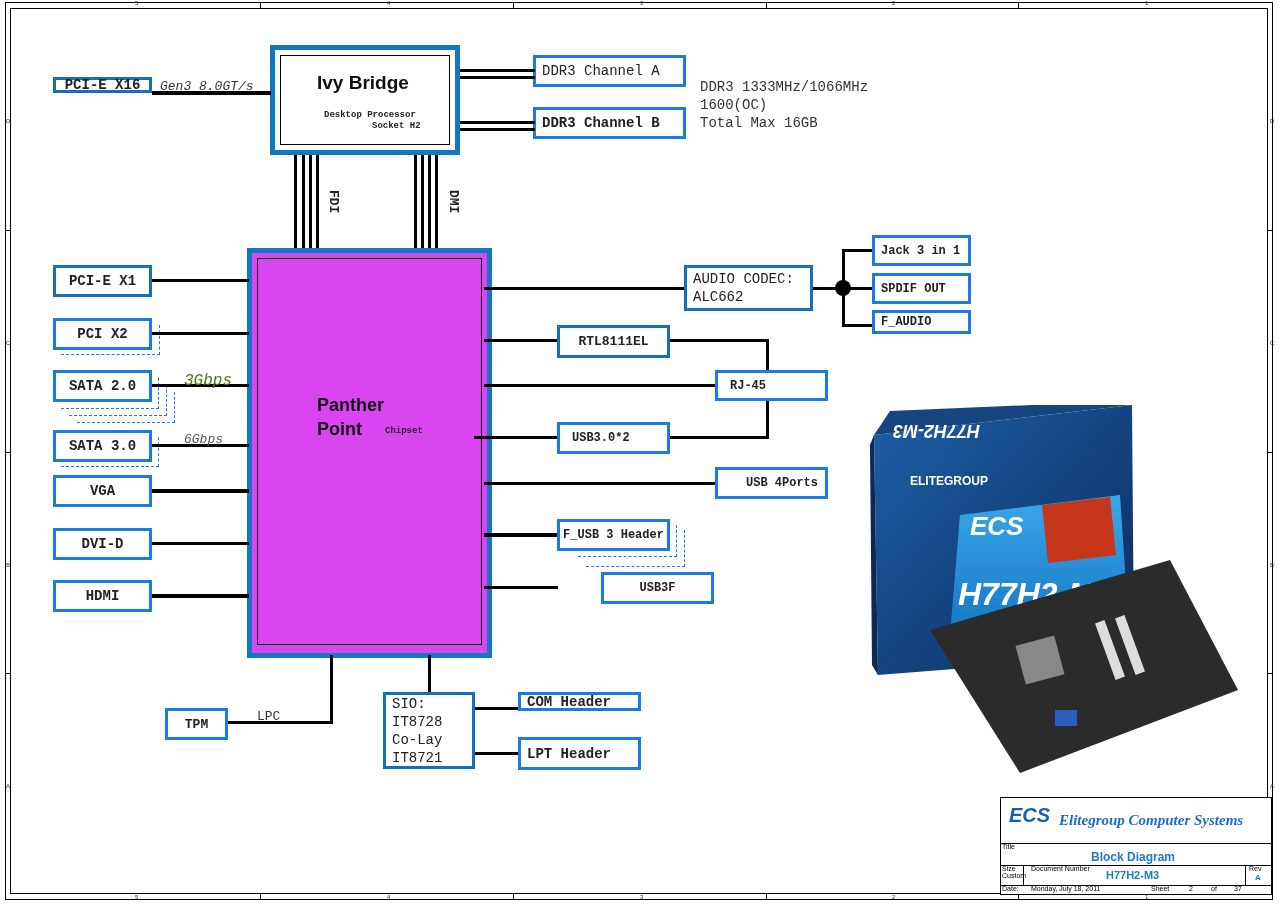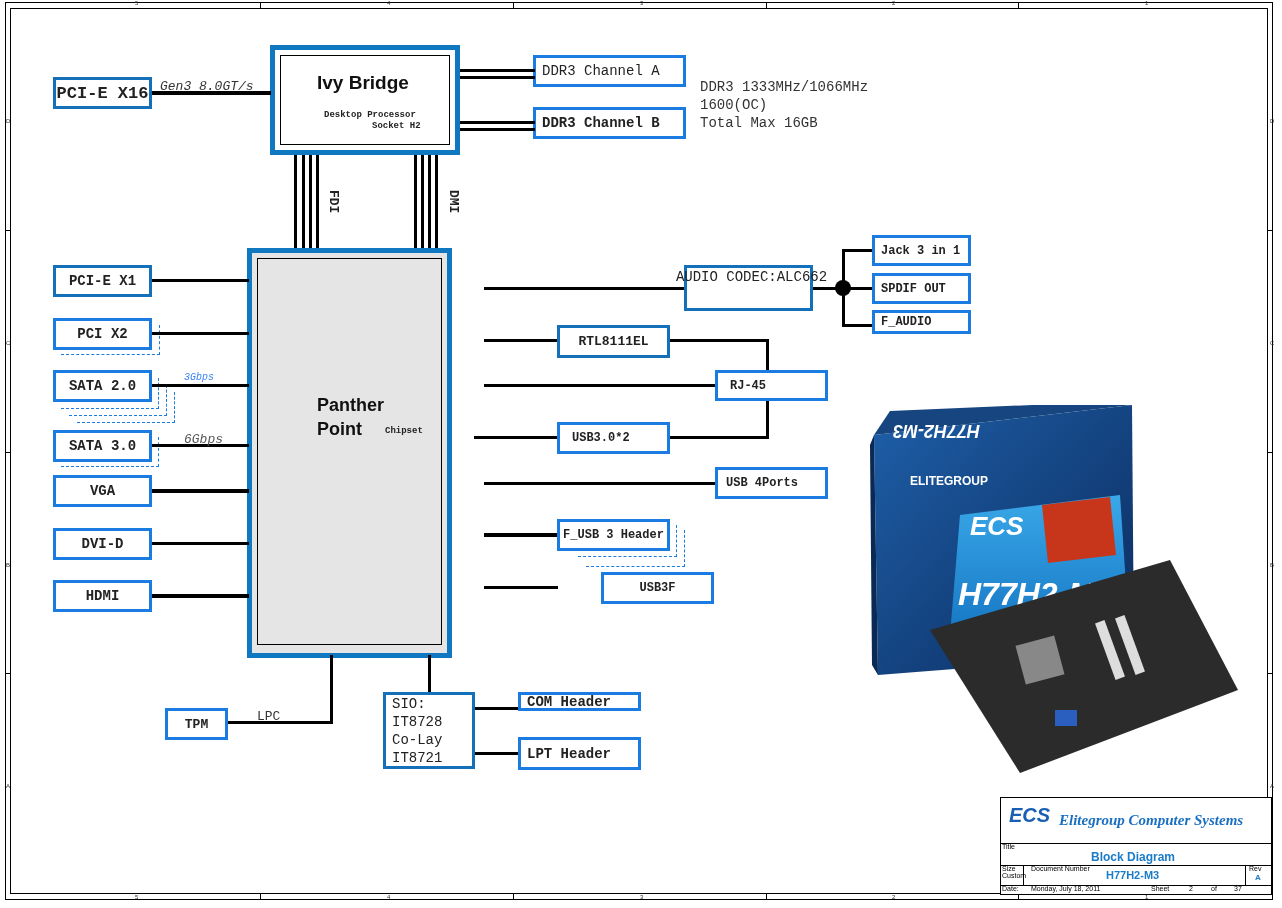--- a/index.html
+++ b/index.html
@@ -12,21 +12,21 @@
   .box{position:absolute;border:3px solid #1a7be0;background:#fff;box-sizing:border-box;display:flex;align-items:center;justify-content:center;font-family:"Liberation Mono","DejaVu Sans Mono",monospace;font-weight:bold;color:#222;white-space:pre;}
   .box.dark{border-color:#1470b8;}
   .box.left{justify-content:flex-start;padding-left:6px;}
   .ghost{position:absolute;border:1px dashed #1a7be0;border-top:none;border-left:none;box-sizing:border-box;}
   .wire{position:absolute;background:#000;}
   .lbl{position:absolute;font-family:"Liberation Mono","DejaVu Sans Mono",monospace;color:#333;white-space:pre;}
   .italic{font-style:italic;}
   .vlbl{writing-mode:vertical-rl;font-weight:bold;font-size:13px;color:#222;}
   .cpu{left:270px;top:45px;width:190px;height:110px;border:5px solid #0f78c0;box-sizing:border-box;position:absolute;background:#fff;}
   .cpu-inner{position:absolute;left:5px;top:5px;right:5px;bottom:5px;border:1px solid #000;}
-  .pch{left:247px;top:248px;width:205px;height:410px;border:5px solid #0f78c0;box-sizing:border-box;position:absolute;background:#e5e5e5;}
+  .pch{left:247px;top:248px;width:245px;height:410px;border:5px solid #0f78c0;box-sizing:border-box;position:absolute;background:#d946ef;}
   .pch-inner{position:absolute;left:5px;top:5px;right:5px;bottom:8px;border:1px solid #000;}
   .title-block{left:1000px;top:797px;width:272px;height:98px;border:1.5px solid #000;box-sizing:border-box;background:#fff;}
   .tb-small{font-family:"Liberation Sans",sans-serif;font-size:7px;color:#000;position:absolute;white-space:pre;}
   .tb-big{font-family:"Liberation Sans",sans-serif;font-weight:bold;color:#1a7bc8;position:absolute;white-space:pre;}
   .product{left:870px;top:405px;width:368px;height:370px;}
 </style>
 </head>
 <body>
 
 <div class="abs frame-outer"></div>
@@ -67,21 +67,21 @@
 <span class="abs ruler-num" style="left:1270px;top:562px;">B</span>
 <span class="abs ruler-num" style="left:1270px;top:783px;">A</span>
 
 <div class="cpu">
   <div class="cpu-inner"></div>
   <span class="abs" style="left:42px;top:22px;font-family:'Liberation Sans',sans-serif;font-weight:bold;font-size:19px;color:#111;">Ivy Bridge</span>
   <span class="abs" style="left:49px;top:60px;font-size:9px;font-weight:bold;color:#222;">Desktop Processor</span>
   <span class="abs" style="left:97px;top:71px;font-size:9px;font-weight:bold;color:#222;">Socket H2</span>
 </div>
 
-<div class="box dark" style="left:53px;top:77px;width:99px;height:32px;font-size:17px;">PCI-E X16</div>
+<div class="box dark" style="left:53px;top:77px;width:99px;height:16px;font-size:14px;">PCI-E X16</div>
 <div class="wire" style="left:152px;top:91px;width:119px;height:4px;"></div>
 <span class="lbl italic" style="left:160px;top:79px;font-size:13px;">Gen3 8.0GT/s</span>
 
 <div class="box" style="left:533px;top:55px;width:153px;height:32px;font-size:14px;justify-content:flex-start;padding-left:6px;font-weight:normal;">DDR3 Channel A</div>
 <div class="box" style="left:533px;top:107px;width:153px;height:32px;font-size:14px;justify-content:flex-start;padding-left:6px;font-weight:bold;">DDR3 Channel B</div>
 <div class="wire" style="left:460px;top:69px;width:75px;height:3px;"></div>
 <div class="wire" style="left:460px;top:76px;width:75px;height:3px;"></div>
 <div class="wire" style="left:460px;top:121px;width:75px;height:3px;"></div>
 <div class="wire" style="left:460px;top:128px;width:75px;height:3px;"></div>
 <span class="lbl" style="left:700px;top:79px;font-size:14px;">DDR3 1333MHz/1066MHz</span>
@@ -111,38 +111,38 @@
 
 <div class="ghost" style="left:61px;top:325px;width:99px;height:30px;"></div>
 <div class="box" style="left:53px;top:318px;width:99px;height:32px;font-size:14px;">PCI X2</div>
 <div class="wire" style="left:152px;top:332px;width:97px;height:3px;"></div>
 
 <div class="ghost" style="left:77px;top:392px;width:98px;height:31px;"></div>
 <div class="ghost" style="left:69px;top:385px;width:98px;height:31px;"></div>
 <div class="ghost" style="left:61px;top:378px;width:98px;height:31px;"></div>
 <div class="box" style="left:53px;top:370px;width:99px;height:32px;font-size:14px;">SATA 2.0</div>
 <div class="wire" style="left:152px;top:384px;width:97px;height:3px;"></div>
-<span class="lbl italic" style="left:184px;top:372px;font-size:10px;color:#3b82f6;">3Gbps</span>
+<span class="lbl italic" style="left:184px;top:372px;font-size:16px;color:#4d7c0f;">3Gbps</span>
 
 <div class="ghost" style="left:61px;top:437px;width:98px;height:30px;"></div>
 <div class="box" style="left:53px;top:430px;width:99px;height:32px;font-size:14px;">SATA 3.0</div>
 <div class="wire" style="left:152px;top:444px;width:97px;height:3px;"></div>
 <span class="lbl italic" style="left:184px;top:432px;font-size:13px;color:#555;">6Gbps</span>
 
 <div class="box" style="left:53px;top:475px;width:99px;height:32px;font-size:14px;">VGA</div>
 <div class="wire" style="left:152px;top:489px;width:97px;height:4px;"></div>
 
 <div class="box" style="left:53px;top:528px;width:99px;height:32px;font-size:14px;">DVI-D</div>
 <div class="wire" style="left:152px;top:542px;width:97px;height:3px;"></div>
 
 <div class="box" style="left:53px;top:580px;width:99px;height:32px;font-size:14px;">HDMI</div>
 <div class="wire" style="left:152px;top:594px;width:97px;height:4px;"></div>
 
 <div class="wire" style="left:484px;top:287px;width:201px;height:3px;"></div>
-<div class="box dark left" style="left:684px;top:265px;width:129px;height:46px;font-size:14px;font-weight:normal;align-items:flex-start;justify-content:center;line-height:18px;">
+<div class="box dark left" style="left:684px;top:265px;width:129px;height:46px;font-size:14px;font-weight:normal;flex-direction:column;align-items:flex-start;justify-content:center;line-height:18px;">
   <span>AUDIO CODEC:</span>
   <span>ALC662</span>
 </div>
 <div class="wire" style="left:813px;top:287px;width:30px;height:3px;"></div>
 <div class="abs" style="left:835px;top:280px;width:16px;height:16px;border-radius:50%;background:#000;"></div>
 <div class="wire" style="left:842px;top:249px;width:3px;height:77px;"></div>
 <div class="wire" style="left:842px;top:249px;width:31px;height:3px;"></div>
 <div class="wire" style="left:842px;top:287px;width:31px;height:3px;"></div>
 <div class="wire" style="left:842px;top:324px;width:31px;height:3px;"></div>
 <div class="box left" style="left:872px;top:235px;width:99px;height:31px;font-size:12px;">Jack 3 in 1</div>
@@ -154,21 +154,21 @@
 <div class="wire" style="left:670px;top:339px;width:99px;height:3px;"></div>
 <div class="wire" style="left:766px;top:339px;width:3px;height:100px;"></div>
 <div class="wire" style="left:484px;top:384px;width:232px;height:3px;"></div>
 <div class="box left" style="left:715px;top:370px;width:113px;height:31px;font-size:12px;padding-left:12px;">RJ-45</div>
 
 <div class="wire" style="left:474px;top:436px;width:84px;height:3px;"></div>
 <div class="box left" style="left:557px;top:422px;width:113px;height:32px;font-size:12px;padding-left:12px;">USB3.0*2</div>
 <div class="wire" style="left:670px;top:436px;width:99px;height:3px;"></div>
 
 <div class="wire" style="left:484px;top:482px;width:232px;height:3px;"></div>
-<div class="box left" style="left:715px;top:467px;width:113px;height:32px;font-size:12px;padding-left:8px;">USB 4Ports</div>
+<div class="box left" style="left:715px;top:467px;width:113px;height:32px;font-size:12px;padding-left:28px;">USB 4Ports</div>
 
 <div class="ghost" style="left:586px;top:530px;width:99px;height:37px;"></div>
 <div class="ghost" style="left:578px;top:525px;width:99px;height:32px;"></div>
 <div class="wire" style="left:484px;top:533px;width:74px;height:4px;"></div>
 <div class="box" style="left:557px;top:519px;width:113px;height:32px;font-size:12px;">F_USB 3 Header</div>
 
 <div class="wire" style="left:484px;top:586px;width:74px;height:3px;"></div>
 <div class="box" style="left:557px;top:572px;width:113px;height:32px;font-size:12px;margin-left:44px;">USB3F</div>
 
 <div class="wire" style="left:330px;top:655px;width:3px;height:68px;"></div>

